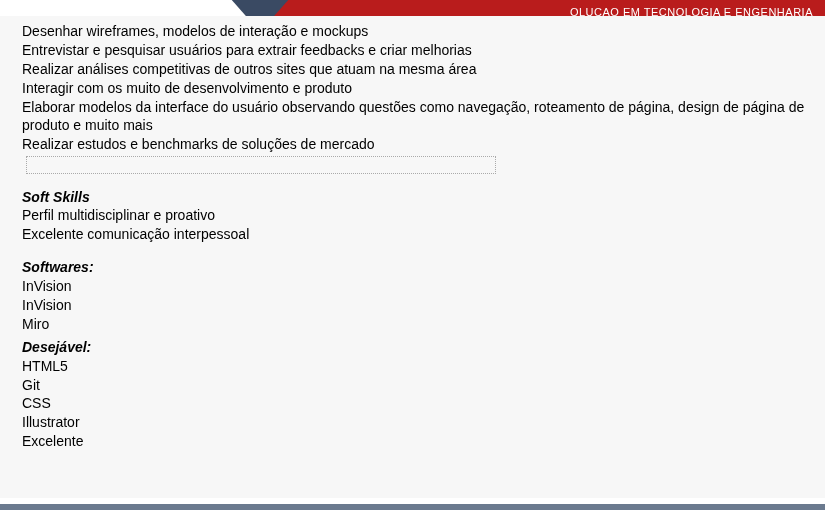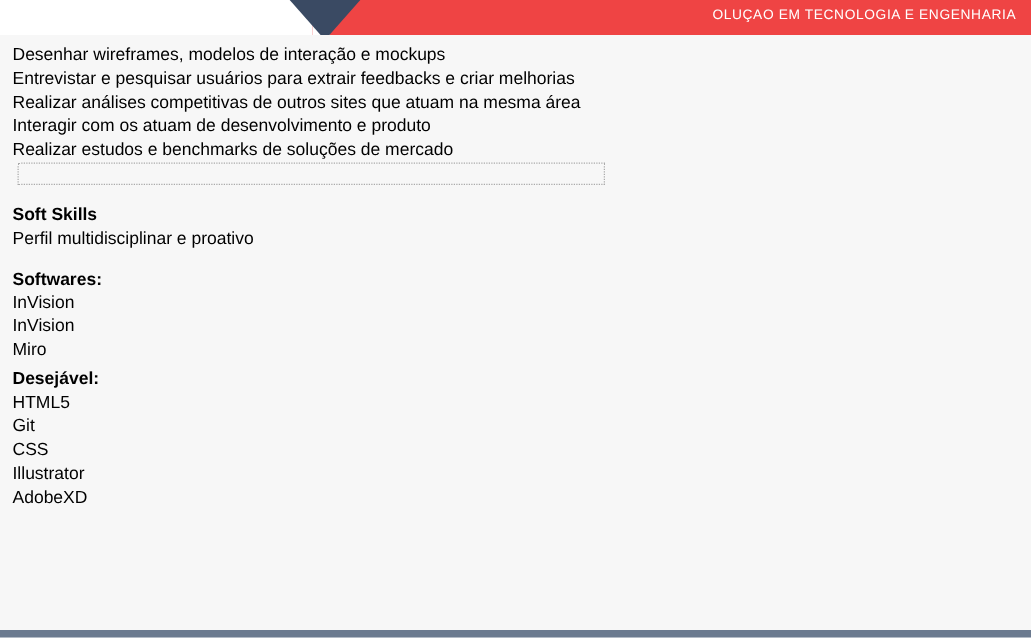--- a/index.html
+++ b/index.html
@@ -7,22 +7,22 @@
     width: 825px;
     height: 510px;
     font-family: Arial, Helvetica, sans-serif;
     font-size: 14px;
     color: #000;
     background: #fff;
     overflow: hidden;
   }
   .header-band {
     position: relative;
-    height: 28px;
-    background: #ef4444;
+    height: 16px;
+    background: #b91c1c;
     overflow: hidden;
   }
   .header-band .triangle {
     position: absolute;
     left: 230px;
     top: -2px;
     width: 0;
     height: 0;
     border-left: 30px solid transparent;
     border-right: 30px solid transparent;
@@ -49,31 +49,32 @@
   }
   .header-text {
     position: absolute;
     right: 12px;
     top: 6px;
     color: #fff;
     font-size: 11px;
     letter-spacing: 0.5px;
   }
   .content {
-    padding: 6px 10px 0 10px;
+    padding: 6px 10px 0 22px;
     background: #f7f7f7;
     min-height: calc(510px - 28px);
     line-height: 1.35;
   }
   .section {
     margin-bottom: 14px;
   }
   .section-heading {
     font-weight: bold;
     margin-top: 4px;
+    font-style: italic;
   }
   .item { display: block; }
   .dotted-box {
     display: inline-block;
     border: 1px dotted #aaa;
     width: 470px;
     height: 18px;
     vertical-align: middle;
     margin-left: 4px;
   }
@@ -94,39 +95,41 @@
   <div class="triangle"></div>
   <div class="header-text">OLUÇAO EM TECNOLOGIA E ENGENHARIA</div>
 </div>
 
 <div class="content">
 
   <div class="section">
     <span class="item">Desenhar wireframes, modelos de interação e mockups</span>
     <span class="item">Entrevistar e pesquisar usuários para extrair feedbacks e criar melhorias</span>
     <span class="item">Realizar análises competitivas de outros sites que atuam na mesma área</span>
-    <span class="item">Interagir com os atuam de desenvolvimento  e produto</span>
+    <span class="item">Interagir com os muito de desenvolvimento  e produto</span>
+    <span class="item">Elaborar modelos da interface do usuário observando questões como navegação, roteamento de página, design de página de produto e muito mais</span>
     <span>Realizar estudos e benchmarks de soluções de mercado</span><span class="dotted-box"></span>
   </div>
 
   <div class="section">
     <div class="section-heading">Soft Skills</div>
     <span class="item">Perfil multidisciplinar  e proativo</span>
+    <span class="item">Excelente comunicação interpessoal</span>
   </div>
 
   <div class="section">
     <div class="section-heading">Softwares:</div>
     <span class="item">InVision</span>
     <span class="item">InVision</span>
     <span class="item">Miro</span>
 
     <div class="section-heading" style="">Desejável:</div>
     <span class="item">HTML5</span>
     <span class="item">Git</span>
     <span class="item">CSS</span>
     <span class="item">Illustrator</span>
-    <span class="item">AdobeXD</span>
+    <span class="item">Excelente</span>
 
   </div>
 
 </div>
 
 <div class="bottom-band"></div>
 
 </body></html>

